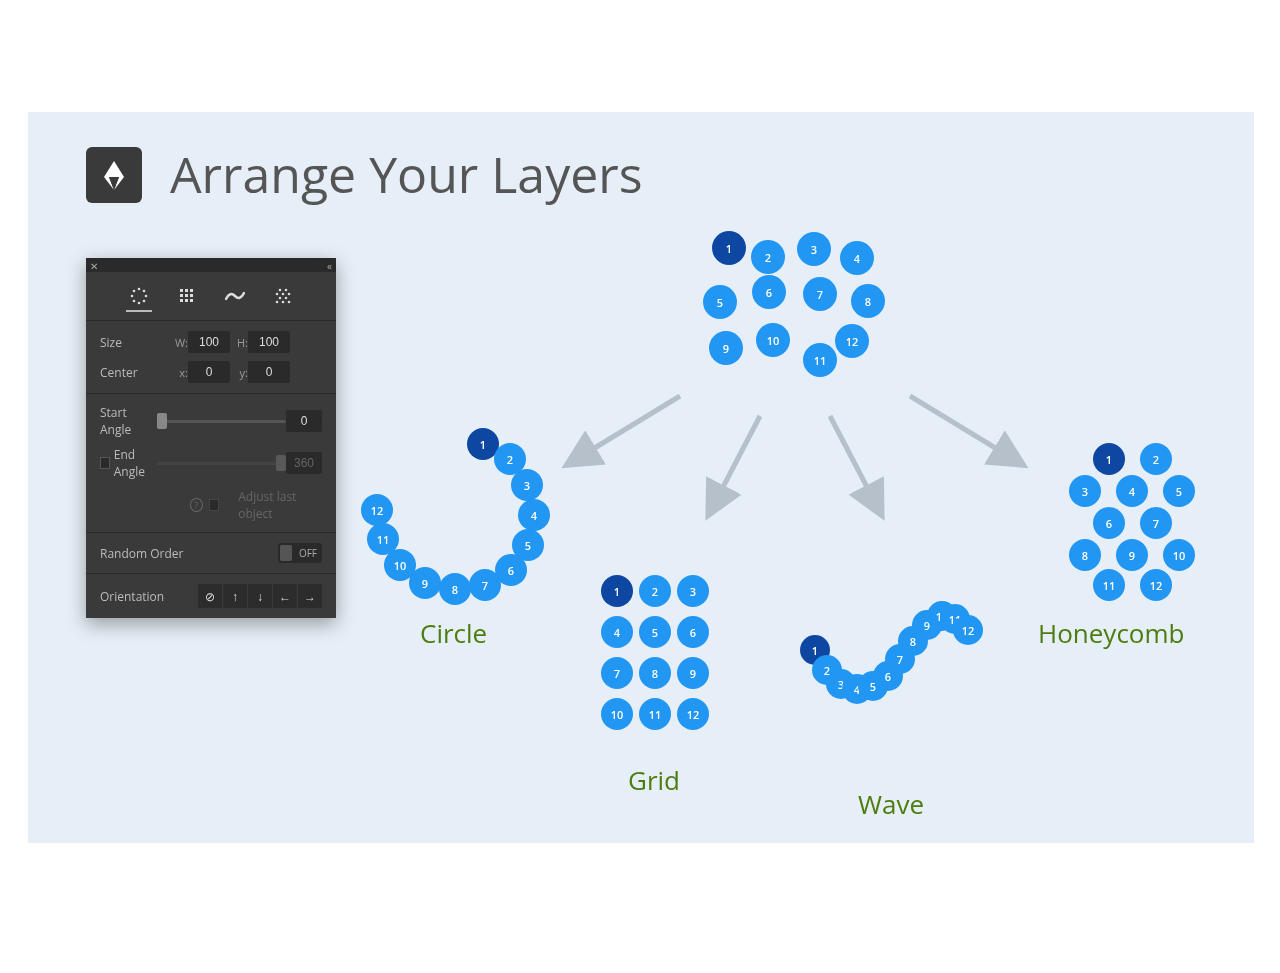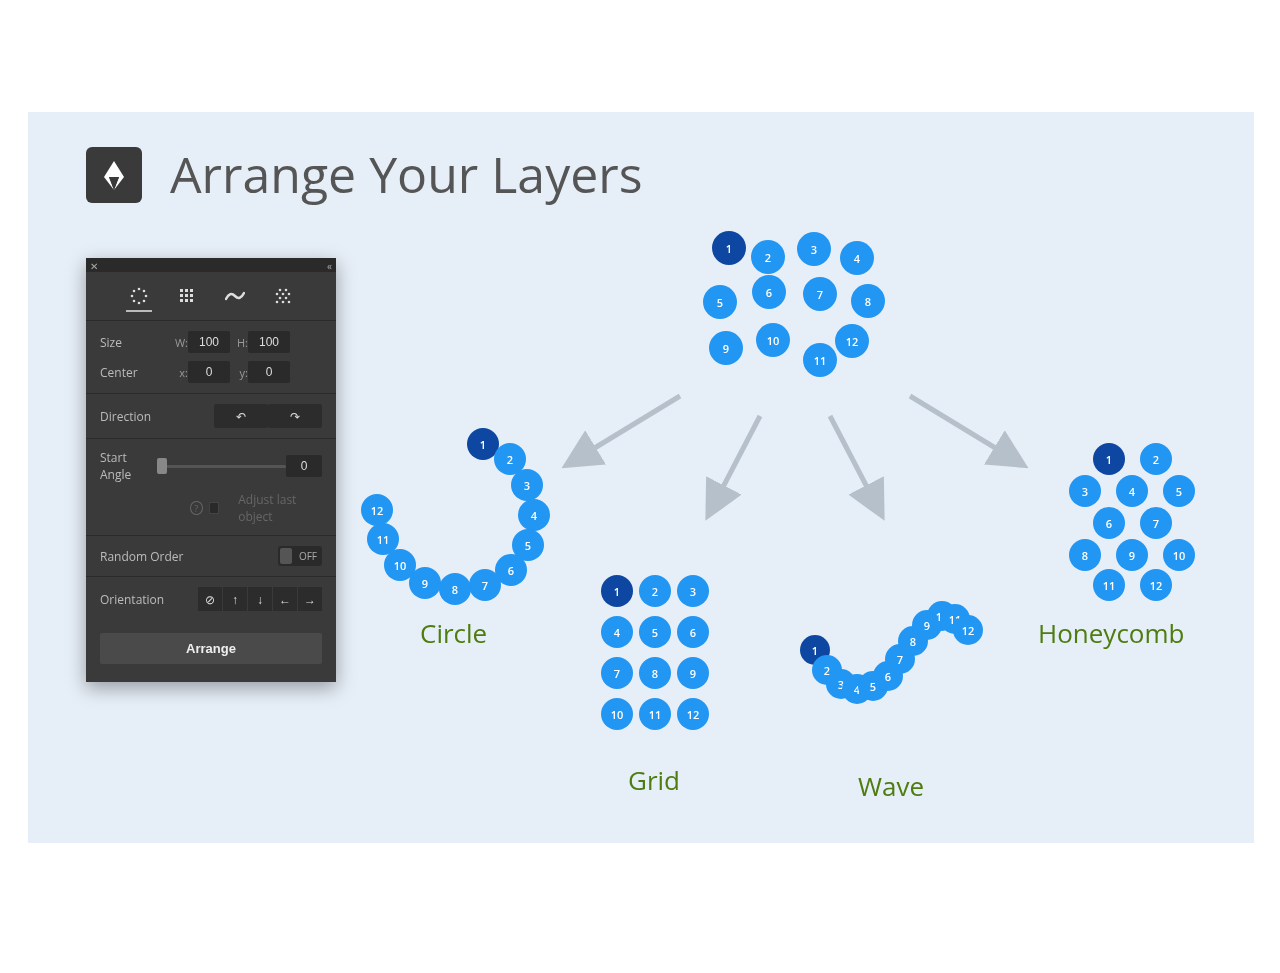--- a/index.html
+++ b/index.html
@@ -320,34 +320,32 @@
     </div>
     <div class="row" style="margin-bottom:0">
       <span class="row-label">Center</span>
       <span class="mini-label">x:</span>
       <input class="num-input" value="0" style="">
       <span class="mini-label">y:</span>
       <input class="num-input" value="0" style="">
     </div>
   </div>
 
-  <div class="section">
-    <div class="row" style="margin-bottom:0">
-      <span class="row-label">Direction</span>
-      <div style="flex:1"></div>
-      <div class="dir-btn">↶</div>
-      <div class="dir-btn">↷</div>
-    </div>
-  </div>
 
   <div class="section">
     <div class="row">
       <span class="row-label">Start Angle</span>
       <input type="range" class="slider" min="0" max="360" value="0" style="">
       <input class="num-input" style="width: 36px;" value="0">
+    </div>
+    <div class="row">
+      <span class="cb"></span>
+      <span style="color:#bbb;margin-left:4px">End Angle</span>
+      <input type="range" class="slider dim" min="0" max="360" value="360" style="opacity: 0.4;">
+      <input class="num-input dim" style="width: 36px; color: rgb(102, 102, 102);" value="360">
     </div>
     <div class="row dim" style="margin-bottom:0">
       <span class="help-icon">?</span>
       <span class="cb" style="border-color:#444;margin-left:6px"></span>
       <span style="margin-left:19px">Adjust last object</span>
     </div>
   </div>
 
   <div class="section">
     <div class="row" style="margin-bottom:0">
@@ -364,21 +362,20 @@
       <div class="orient-group">
         <div class="orient-btn">⊘</div>
         <div class="orient-btn">↑</div>
         <div class="orient-btn">↓</div>
         <div class="orient-btn">←</div>
         <div class="orient-btn">→</div>
       </div>
     </div>
   </div>
 
-  <button class="arrange-btn">Arrange</button>
 </div>
 
 <svg id="arrows" class="arrow-svg" width="1280" height="973" style="left:0;top:0">
   <defs>
     <marker id="ah" markerWidth="8" markerHeight="8" refX="6" refY="4" orient="auto">
       <polygon points="0,0 8,4 0,8" fill="#b6c0ca"></polygon>
     </marker>
   </defs>
 <line x1="680" y1="396" x2="570" y2="463" stroke="#b6c0ca" stroke-width="5" marker-end="url(#ah)"></line>
     <line x1="760" y1="416" x2="710" y2="512" stroke="#b6c0ca" stroke-width="5" marker-end="url(#ah)"></line>
@@ -444,14 +441,14 @@
     <div class="node" style="left: 1140px; top: 507px; width: 32px; height: 32px;">7</div>
     <div class="node" style="left: 1069px; top: 539px; width: 32px; height: 32px;">8</div>
     <div class="node" style="left: 1116px; top: 539px; width: 32px; height: 32px;">9</div>
     <div class="node" style="left: 1163px; top: 539px; width: 32px; height: 32px;">10</div>
     <div class="node" style="left: 1093px; top: 569px; width: 32px; height: 32px;">11</div>
     <div class="node" style="left: 1140px; top: 569px; width: 32px; height: 32px;">12</div>
   </div>
 
 <span class="cluster-label" style="left:420px;top:615px">Circle</span>
 <span class="cluster-label" style="left:628px;top:762px">Grid</span>
-<span class="cluster-label" style="left:858px;top:768px">Wave</span>
+<span class="cluster-label" style="left:858px;top:786px">Wave</span>
 <span class="cluster-label" style="left:1038px;top:615px">Honeycomb</span>
 
 </body></html>

